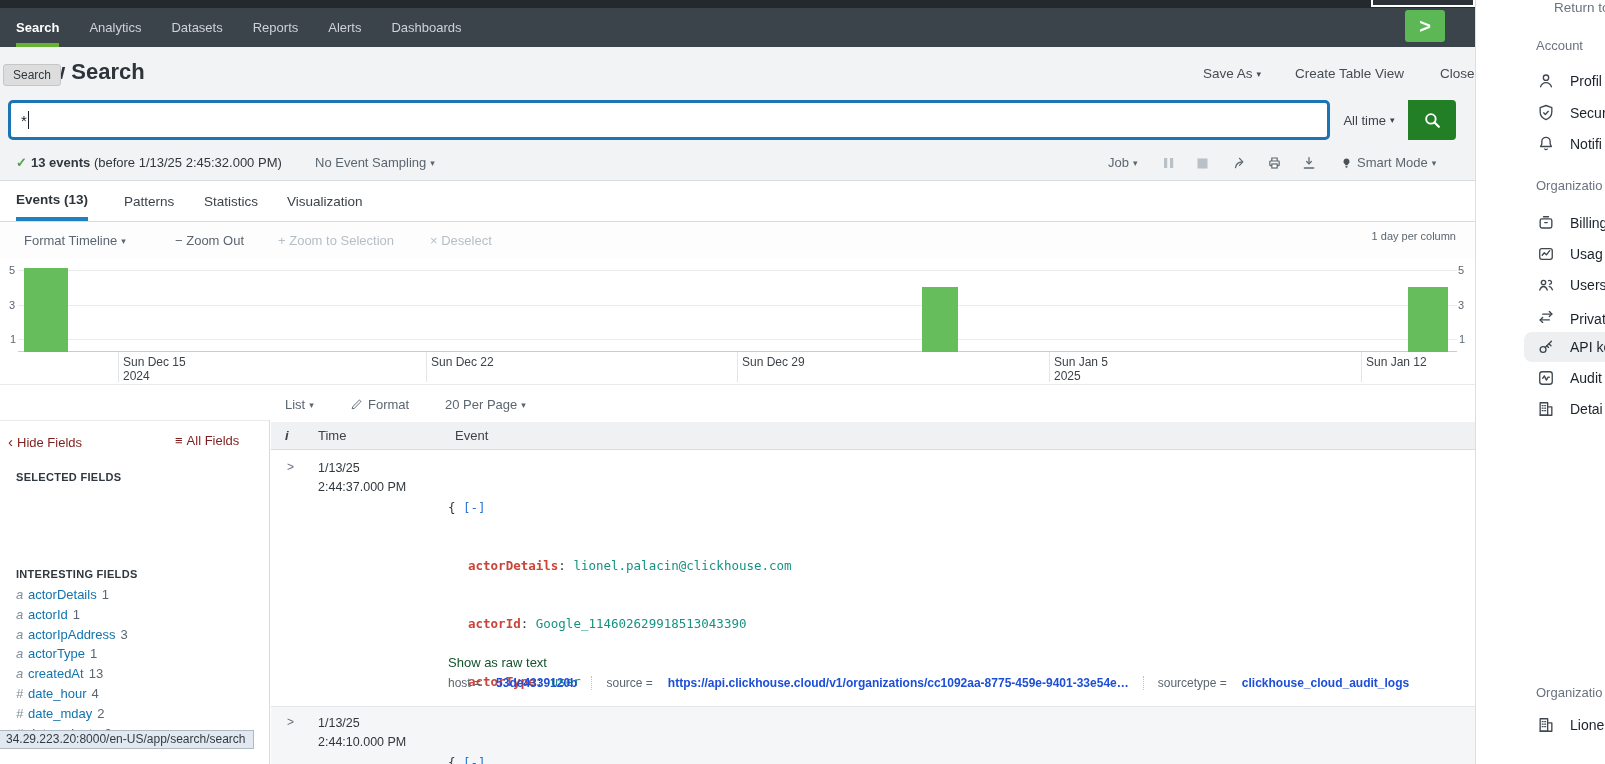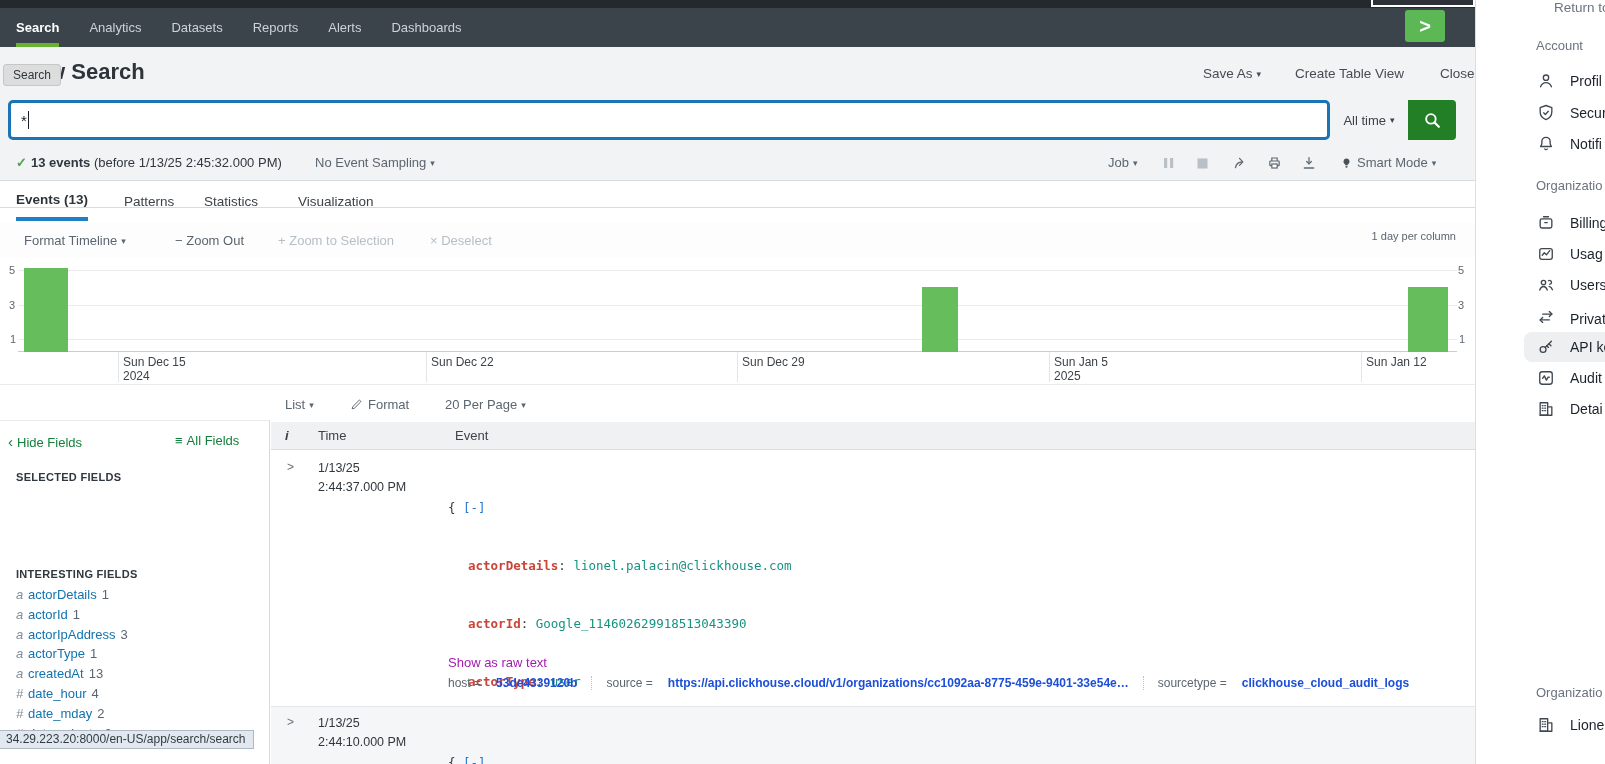--- a/index.html
+++ b/index.html
@@ -23,59 +23,59 @@
   .search-input{left:8px;top:100px;width:1322px;height:40px;background:#fff;border:3px solid #1b74b4;border-radius:5px;box-sizing:border-box;display:flex;align-items:center;padding-left:10px;font-size:15px;color:#1b1f23;}
   .cursor{display:inline-block;width:1.5px;height:18px;background:#1b1f23;margin-left:1px;}
   .timerange{left:1330px;top:100px;width:78px;height:40px;display:flex;align-items:center;justify-content:center;font-size:13px;color:#3c434a;cursor:pointer;}
   .search-btn{left:1408px;top:100px;width:48px;height:40px;background:#237f26;border-radius:0 4px 4px 0;display:flex;align-items:center;justify-content:center;cursor:pointer;}
   
   .jobbar-item{top:155px;font-size:13px;color:#5c6670;}
   .check{color:#53a051;font-weight:bold;}
   .resultbold{color:#31373e;font-weight:bold;}
   .resultrest{color:#31373e;}
   
-  .tabsrow{left:0;top:181px;width:1475px;height:27px;background:#ffffff;border-bottom:1px solid #d8dce0;box-sizing:border-box;}
+  .tabsrow{left:0;top:181px;width:1475px;height:41px;background:#ffffff;border-bottom:1px solid #d8dce0;box-sizing:border-box;}
   .tab{position:absolute;top:0;height:40px;display:flex;align-items:center;font-size:13.5px;color:#3c434a;cursor:pointer;}
   .tab.active{font-weight:bold;color:#2e343b;border-bottom:4px solid #1f80c4;box-sizing:border-box;}
   
   .tl-controls{left:0;top:222px;width:1475px;height:36px;background:#fdfdfe;}
   .tl-ctl{position:absolute;top:11px;font-size:13px;color:#5c6670;cursor:pointer;}
   .tl-ctl.disabled{color:#b6bec5;cursor:default;}
   .tl-gran{position:absolute;top:8px;right:19px;font-size:11px;color:#5c6670;}
   .chart{left:0;top:258px;width:1475px;height:94px;background:#fff;}
   .gridline{position:absolute;left:18px;right:18px;height:1px;background:#ebebeb;}
   .baseline{position:absolute;left:18px;right:18px;bottom:0;height:1px;background:#c8cdd2;}
   .ylab{position:absolute;font-size:11px;color:#5c6670;}
   .tl-bar{position:absolute;bottom:0;background:#65bd5c;cursor:pointer;}
   .axis{left:0;top:352px;width:1475px;height:33px;background:#fff;border-bottom:1px solid #e8ebee;box-sizing:border-box;}
   .xtick{position:absolute;top:0;width:1px;height:30px;background:#e3e6e9;}
   .xlab{position:absolute;top:3px;font-size:12px;color:#3c434a;line-height:14px;}
   
   .res-ctl{top:397px;font-size:13px;color:#5c6670;cursor:pointer;}
   
   .fields{left:0;top:420px;width:270px;height:344px;background:#fff;border-right:1px solid #d5dade;box-sizing:border-box;border-top:1px solid #e8ebee;}
-  .fld-hdrlink{position:absolute;font-size:13px;color:#15803d;cursor:pointer;}
+  .fld-hdrlink{position:absolute;font-size:13px;color:#7f1d1d;cursor:pointer;}
   .fld-sect{position:absolute;left:16px;font-size:11px;font-weight:bold;letter-spacing:.3px;color:#31373e;}
   .fld-list{position:absolute;left:16px;}
   .fld-row{height:19.8px;font-size:13px;white-space:nowrap;}
   .fld-pre{color:#828d96;font-style:italic;display:inline-block;width:12px;}
   .fld-name{color:#1273ae;cursor:pointer;}
   .fld-count{color:#5c6670;margin-left:5px;}
   
   .evt-header{left:271px;top:422px;width:1204px;height:28px;background:#eff1f3;border-bottom:1px solid #d9dde1;box-sizing:border-box;font-size:13px;color:#3c434a;}
   .evt-row1{left:271px;top:450px;width:1204px;height:257px;background:#fff;border-bottom:1px solid #e4e7ea;box-sizing:border-box;}
   .evt-row2{left:271px;top:707px;width:1204px;height:57px;background:#f4f6f7;}
   .expander{position:absolute;font-size:12px;color:#68727c;cursor:pointer;}
   .evt-time{position:absolute;font-size:12.5px;color:#31373e;line-height:19.4px;}
   .json{position:absolute;font-family:"DejaVu Sans Mono",monospace;font-size:12.5px;line-height:19.4px;color:#31373e;white-space:pre;}
   .jkey{color:#cb4437;font-weight:bold;}
   .jval{color:#159382;}
   .jcollapse{color:#2a77d0;cursor:pointer;}
   .indent{padding-left:20px;}
-  .rawlink{position:absolute;font-size:13px;color:#a21caf;cursor:pointer;}
+  .rawlink{position:absolute;font-size:13px;color:#14532d;cursor:pointer;}
   .metarow{position:absolute;display:flex;align-items:center;font-size:12px;color:#5c6670;}
   .metacell{padding:0 14px;white-space:nowrap;}
   .metacell:first-child{padding-left:0;}
   .metacell + .metacell{border-left:1px dotted #b9c1c8;}
   .metaval{color:#1d4ed8;font-weight:bold;margin-left:15px;}
   
   .cloud{left:1475px;top:0;width:200px;height:764px;background:#ffffff;border-left:1px solid #dadfe4;box-sizing:border-box;}
   .cp-return{position:absolute;left:78px;top:0;font-size:13.5px;color:#6b7280;cursor:pointer;}
   .cp-sect{position:absolute;left:60px;font-size:13px;color:#6b7280;}
   .cp-item{position:absolute;left:60px;height:22px;display:flex;align-items:center;gap:14px;font-size:14px;color:#1b222c;cursor:pointer;white-space:nowrap;}
@@ -169,21 +169,21 @@
         <rect x="10" y="16.5" width="4" height="1.6" fill="#4a5158"></rect>
         <rect x="10.6" y="19" width="2.8" height="1.4" fill="#4a5158"></rect>
       </svg>
     </span>
   <span class="abs jobbar-item" style="left:1357px;"><span>Smart Mode</span><span class="caret">▾</span></span>
 
   <div class="abs tabsrow">
     <div class="tab active" style="left:16px;">Events (13)</div>
     <div class="tab" style="left:124px;">Patterns</div>
     <div class="tab" style="left:204px;text-align:center;">Statistics</div>
-    <div class="tab" style="left:287px;margin-left:11px;">Visualization</div>
+    <div class="tab" style="left:287px;">Visualization</div>
   </div>
 
   <div class="abs tl-controls">
     <span class="tl-ctl" style="left:24px;"><span>Format Timeline</span><span class="caret">▾</span></span>
     <span class="tl-ctl" style="left:175px;"><span>−</span> <span>Zoom Out</span></span>
     <span class="tl-ctl disabled" style="left:278px;"><span>+</span> <span>Zoom to Selection</span></span>
     <span class="tl-ctl disabled" style="left:430px;"><span>×</span> <span>Deselect</span></span>
     <span class="tl-gran">1 day per column</span>
   </div>
 

